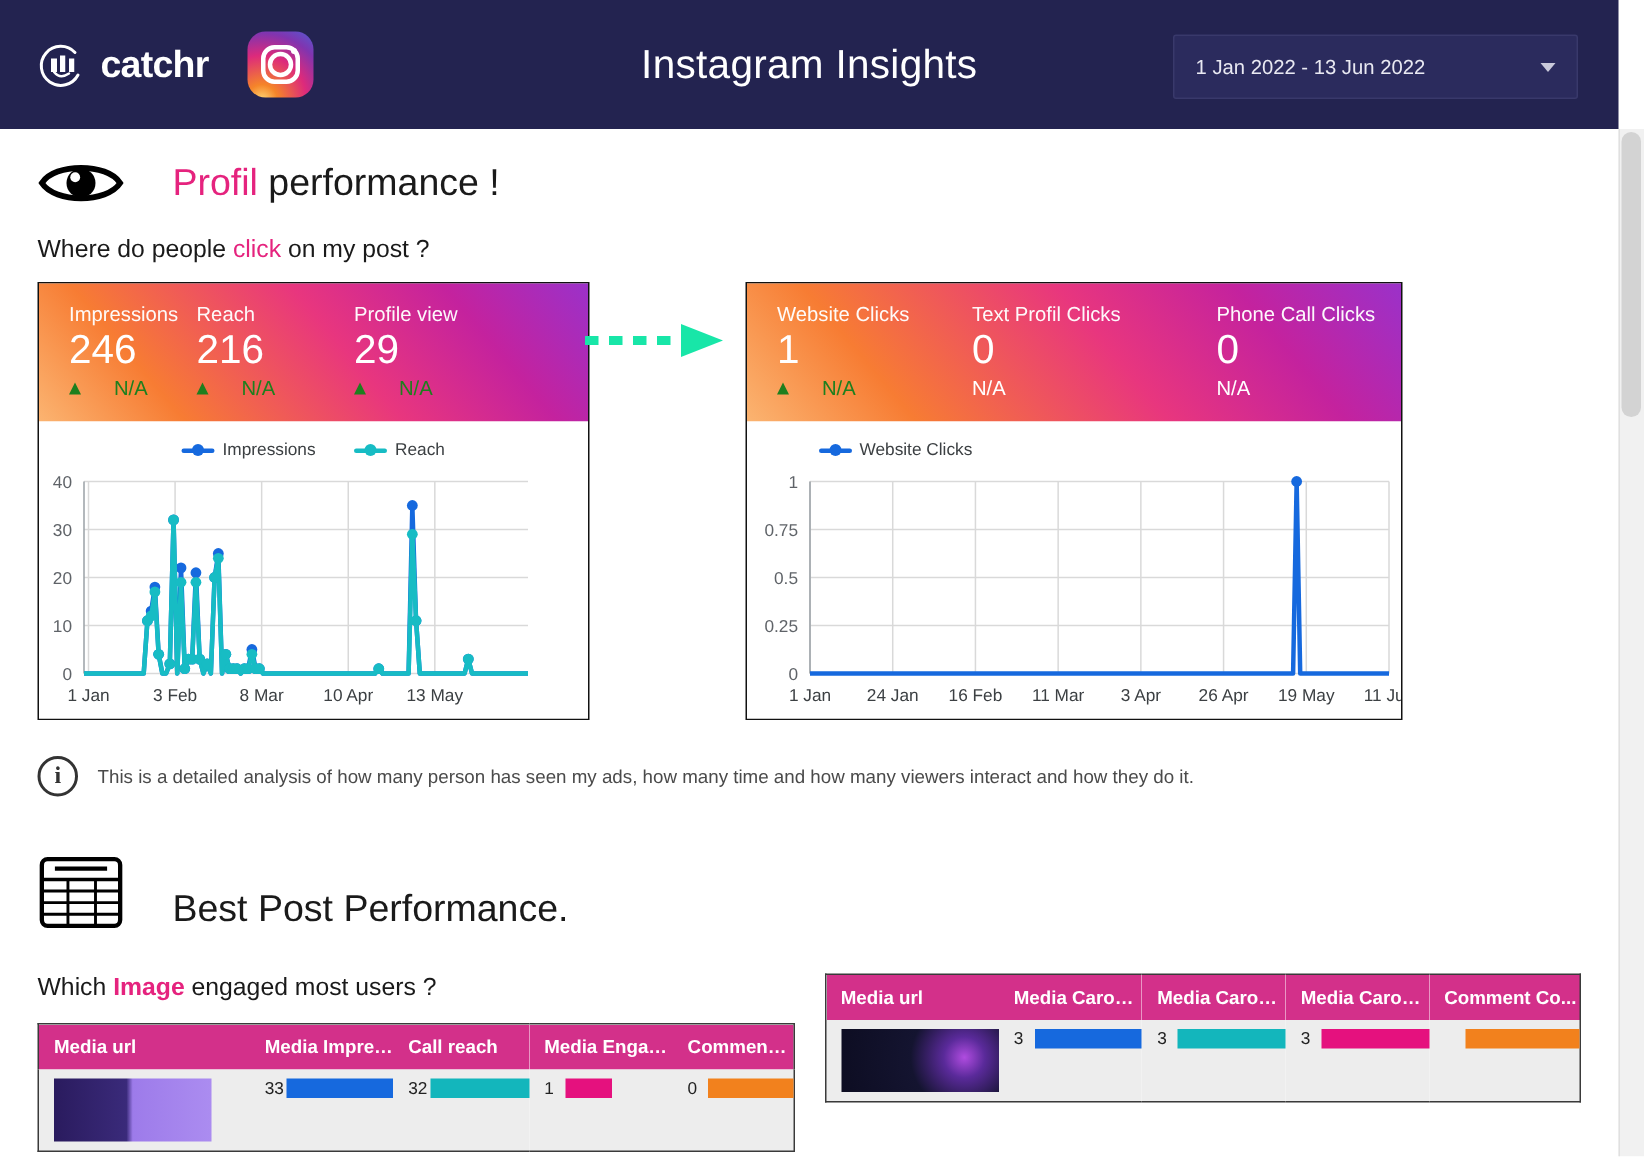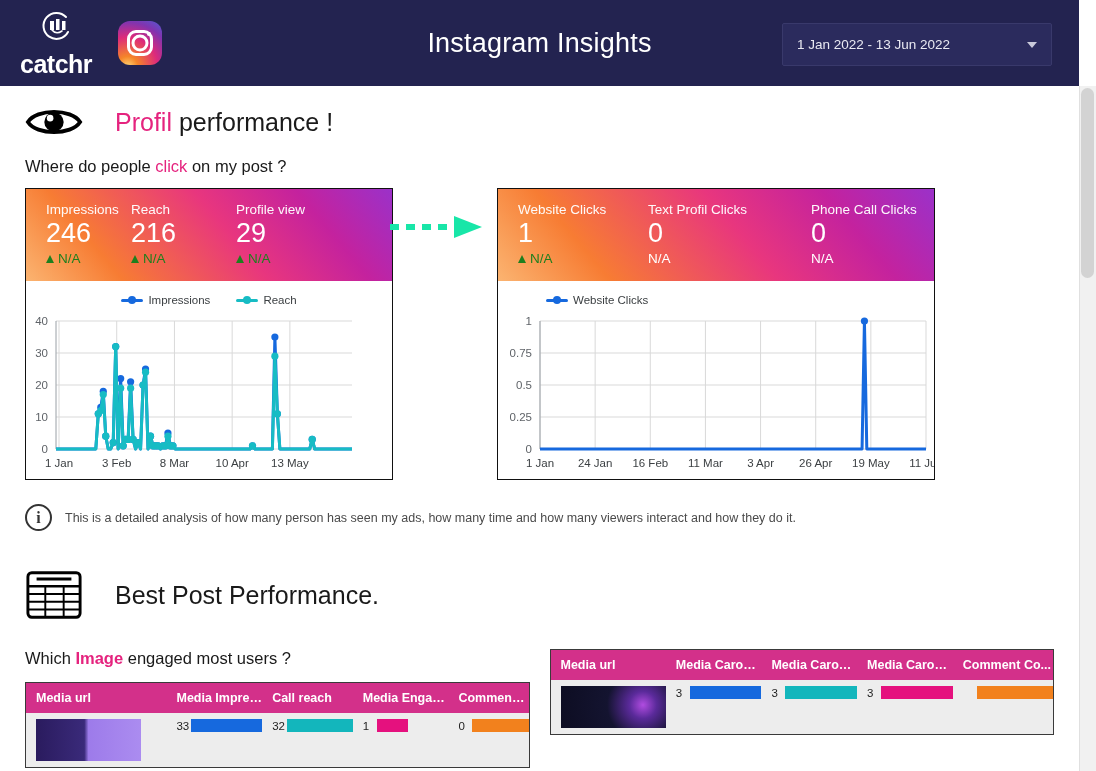--- a/index.html
+++ b/index.html
@@ -11,21 +11,21 @@
   }
   #page { position: relative; width: 1096px; height: 771px; background:#fff; }
 
   
   .topbar {
     position: absolute; left:0; top:0; width:1079px; height:86px;
     background:#232350;
     display:flex; align-items:center;
   }
   .brand { display:flex; align-items:center; margin-left:20px; gap:10px; }
-  .catchr-logo { display:flex; align-items:center; gap:7px;flex-direction:column; }
+  .catchr-logo { display:flex; align-items:center; gap:7px; }
   .catchr-word { color:#fff; font-size:25px; font-weight:bold; letter-spacing:-0.5px; }
   .ig-icon { width:44px; height:44px; border-radius:12px;
     background: radial-gradient(circle at 22% 104%, #FFD776 0%, #F58529 18%, #DD2A7B 52%, #8134AF 78%, #515BD4 100%);
     display:flex; align-items:center; justify-content:center; margin-left:16px; }
   .ig-inner { width:26px; height:26px; border:3px solid #fff; border-radius:9px; position:relative; }
   .ig-inner::before { content:""; position:absolute; left:50%; top:50%; transform:translate(-50%,-50%);
     width:11px; height:11px; border:3px solid #fff; border-radius:50%; }
   .ig-inner::after { content:""; position:absolute; right:-1px; top:-1px; width:4px; height:4px;
     background:#fff; border-radius:50%; }
   .page-title {
@@ -70,21 +70,21 @@
   .card-left { width:368px; }
   .card-right { width:438px; margin-left:104px; }
 
   .kpi {
     height:92px; padding:13px 0 0 20px; display:flex;
     background: linear-gradient(50deg, #FBB471 0%, #F77C33 22%, #E8367E 55%, #C4229E 78%, #9B31C9 100%);
   }
   .kpi-item { color:#fff; }
   .kpi-label { font-size:13.5px; font-weight:400; opacity:0.97; }
   .kpi-value { font-size:27px; font-weight:400; line-height:1.15; margin-top:1px; }
-  .kpi-delta { font-size:13.5px; margin-top:2px; display:flex; align-items:center; gap:4px; }
+  .kpi-delta { font-size:13.5px; margin-top:2px; display:flex; align-items:center; gap:22px; }
   .kpi-delta.green { color:#1E7F1E; }
   .kpi-delta.plain { color:#ffffff; }
   .up-arrow { width:0;height:0;border-left:4px solid transparent;border-right:4px solid transparent;
     border-bottom:8px solid #1E7F1E; display:inline-block; }
 
   .chart-box { height:198px; background:#fff; position:relative; padding-top:8px; }
 
   .legend { display:flex; justify-content:center; gap:26px; align-items:center; height:22px; }
   .lg { display:flex; align-items:center; gap:5px; font-size:11.5px; color:#3c4043; }
   .lg-mark { width:22px; height:3px; position:relative; border-radius:2px; }
@@ -94,21 +94,21 @@
   .plot { position:relative; }
 
   .arrow-wrap { position:absolute; left:361px; top:24px; width:100px; height:30px; }
 
   .note { display:flex; align-items:center; gap:13px; margin-top:24px; }
   .info-ico { width:27px;height:27px;border:2px solid #333;border-radius:50%;
     display:flex;align-items:center;justify-content:center;font-size:16px;color:#333;
     font-family:"Liberation Serif", serif; font-weight:bold; flex:0 0 27px; }
   .note-txt { font-size:12.5px; color:#4a4a4a; }
 
-  .sec2 { margin-top:38px; }
+  .sec2 { margin-top:38px;align-items:flex-end; }
 
   .tbl-row { display:flex; margin-top:28px; gap:20px; }
   .tbl-col { flex:1; min-width:0; }
   .tbl-q { font-size:16.5px; color:#1a1a1a; margin-bottom:14px; }
 
   table.dt { width:100%; border-collapse:collapse; table-layout:fixed;
     border:1px solid #3a3a3a; }
   table.dt thead th {
     background:#D3308A; color:#fff; font-size:12.5px; font-weight:bold;
     text-align:left; padding:8px 0 8px 10px; white-space:nowrap;

